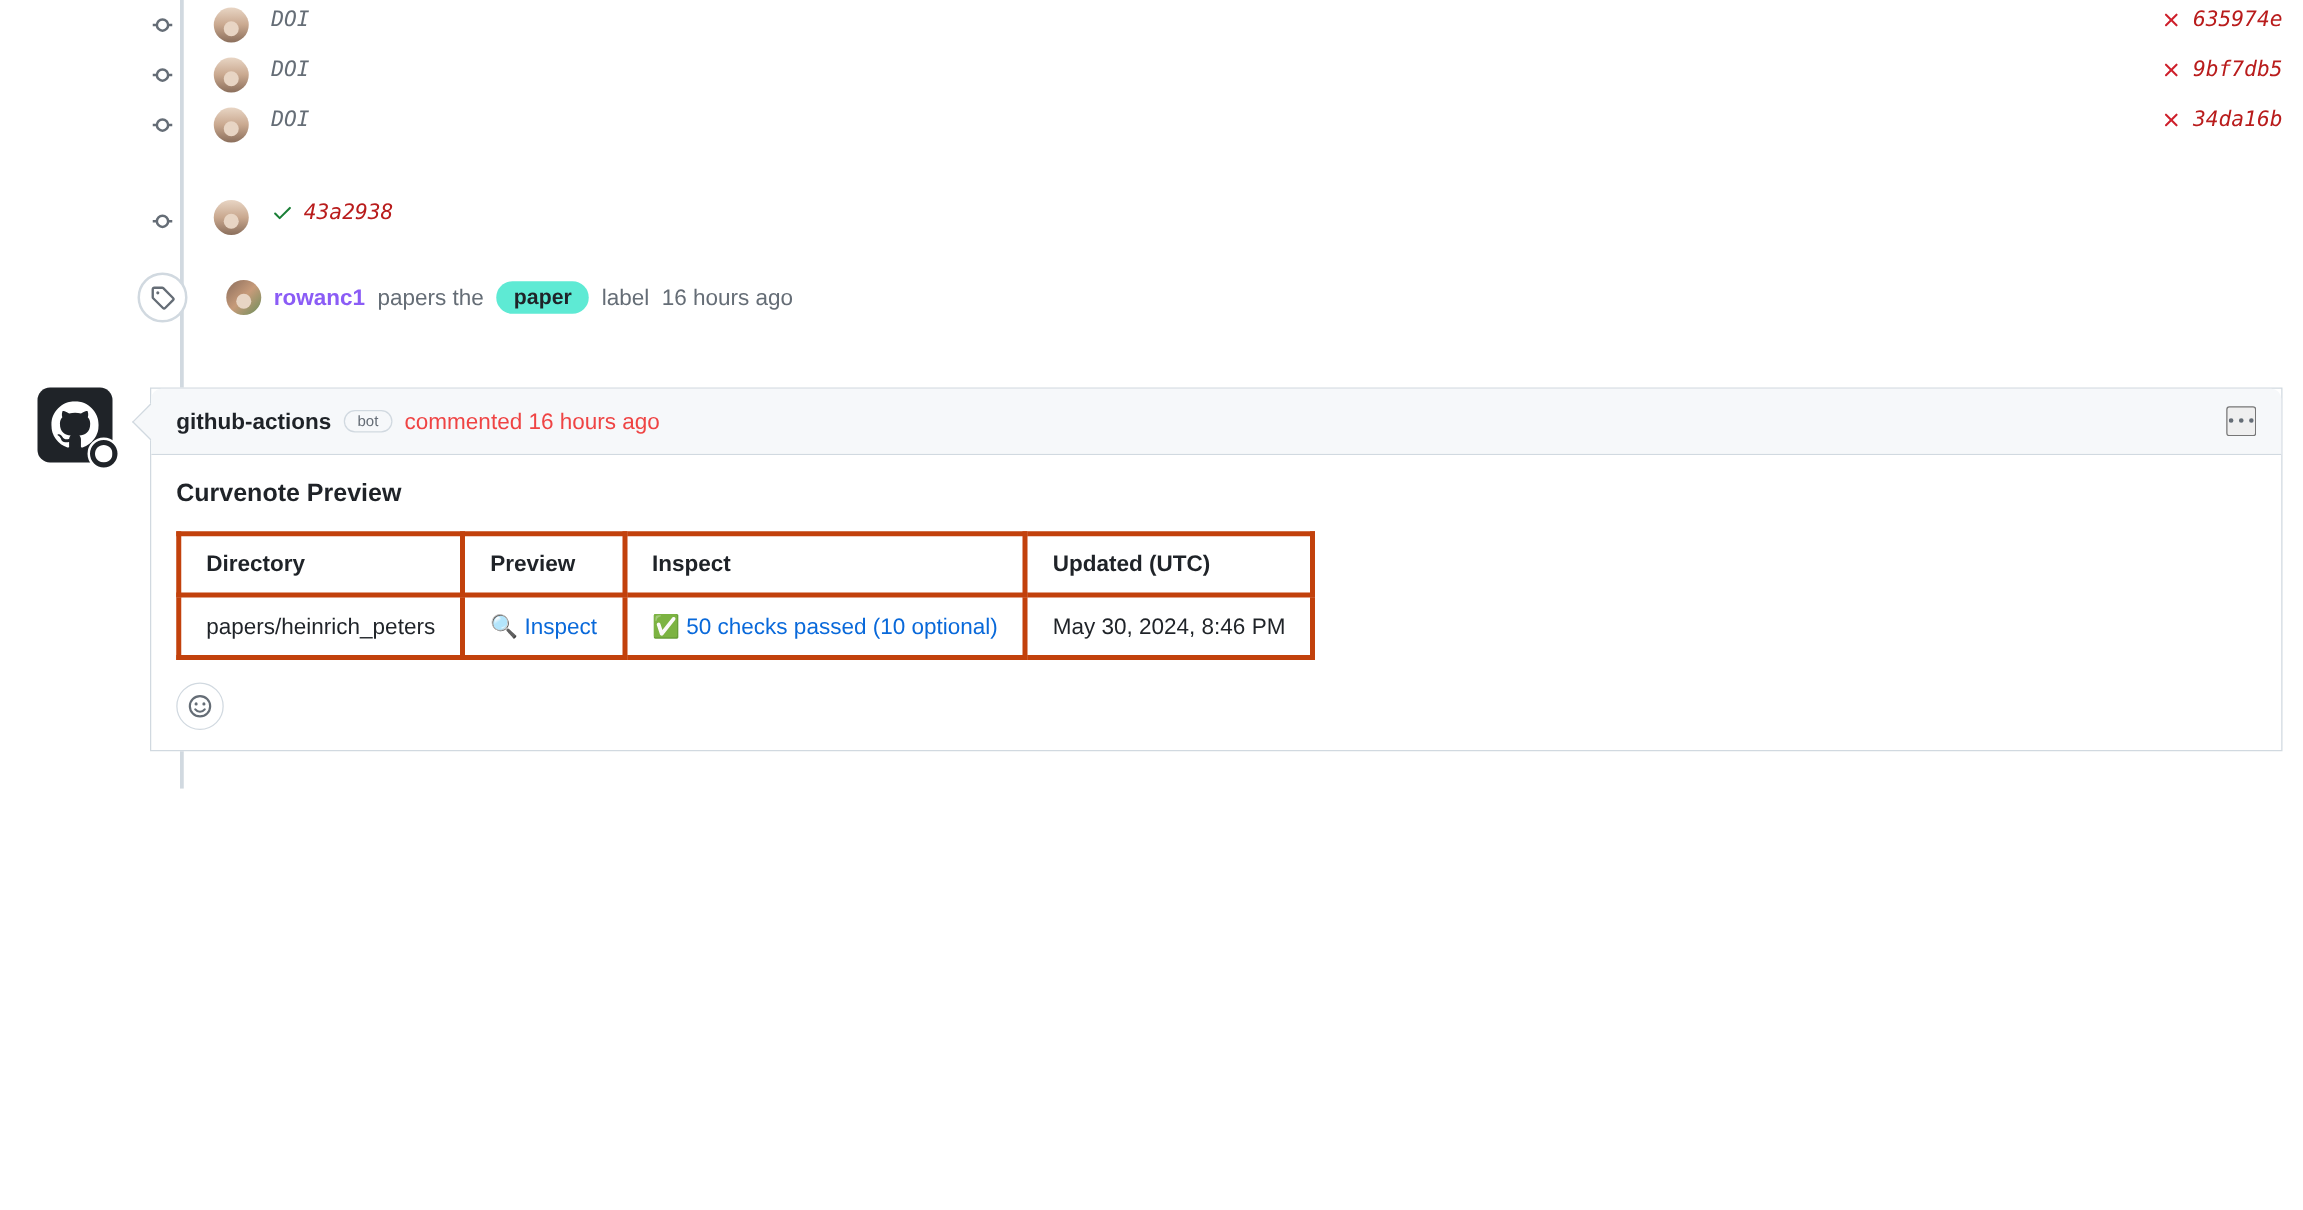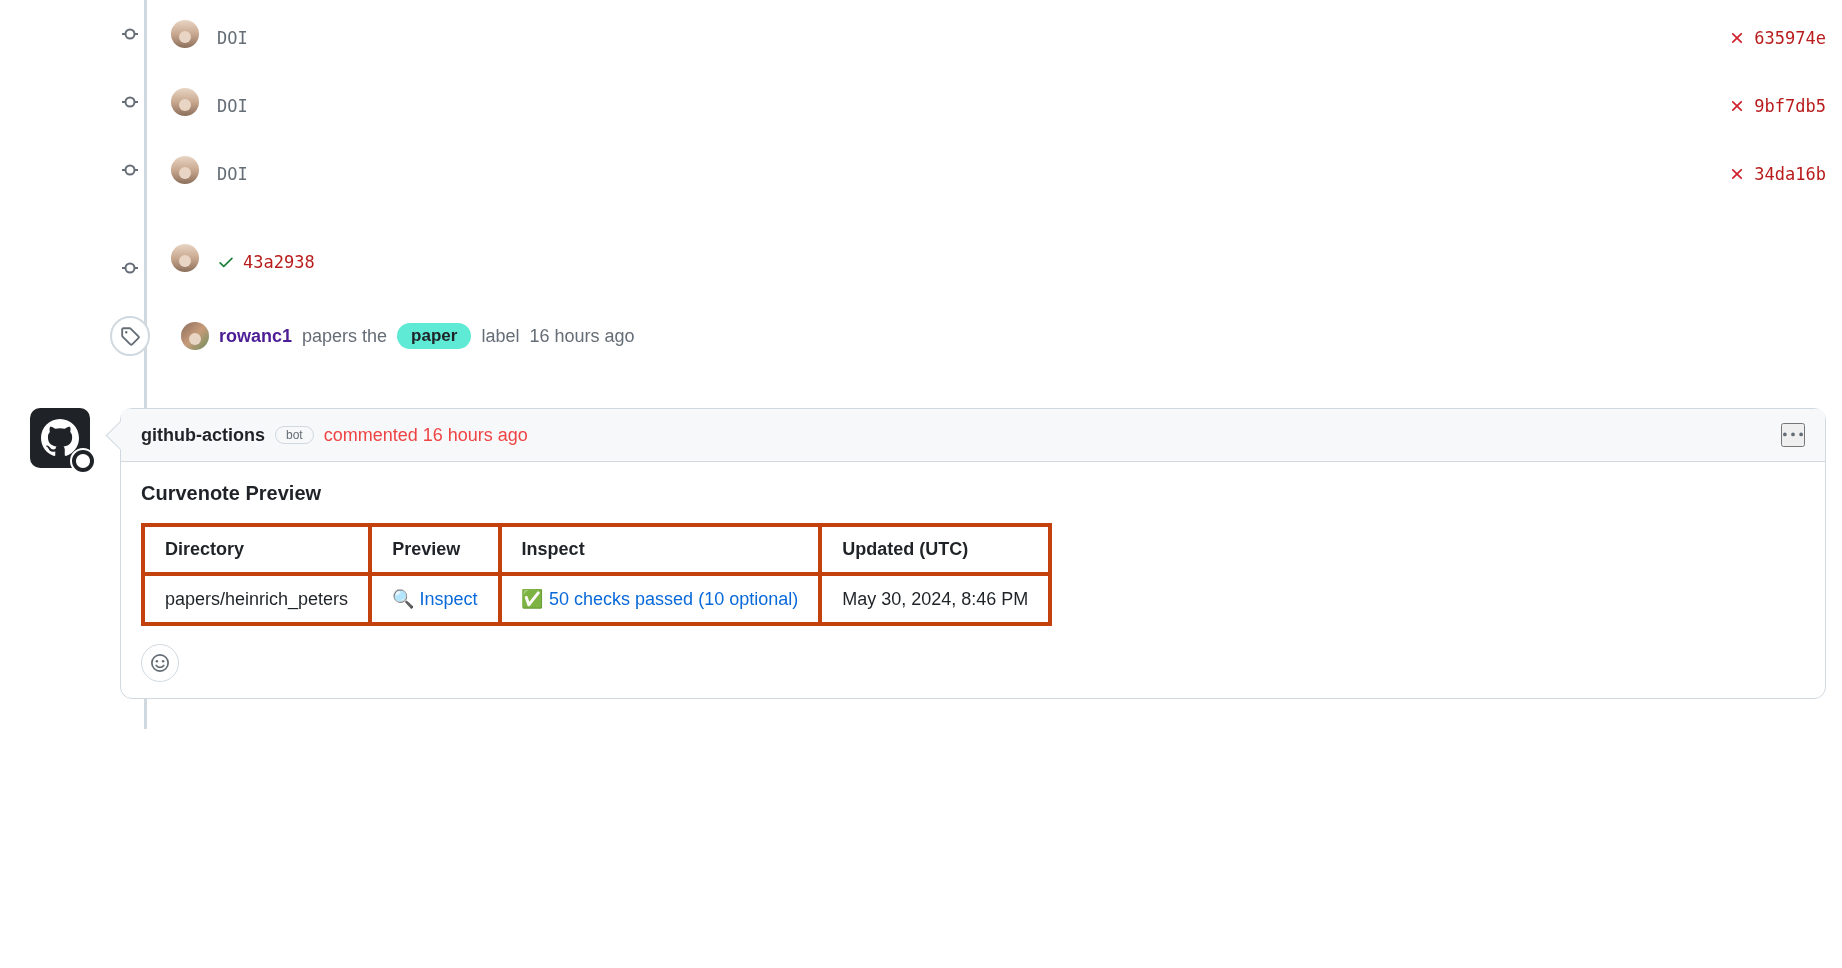--- a/index.html
+++ b/index.html
@@ -19,25 +19,26 @@
       content: '';
       position: absolute;
       left: 144px;
       top: 0;
       bottom: 0;
       width: 3px;
       background: #d1d9e0;
     }
     .commit-row {
       display: flex;
-      align-items: flex-end;
-      padding: 20px 0;
+      align-items: flex-start;
+      padding: 6px 0;
       position: relative;
       margin-left: -18px;
       padding-left: 18px;
+      font-style: italic;
     }
     .commit-node {
       position: absolute;
       left: -5px;
       top: 50%;
       transform: translateY(-50%);
       width: 16px;
       height: 16px;
       background: #ffffff;
       display: flex;
@@ -114,21 +115,21 @@
     }
     .label-badge svg { display: block; color: #656d76; }
     .label-text {
       margin-left: 36px;
       display: flex;
       align-items: center;
       gap: 10px;
       font-size: 18px;
       color: #656d76;
     }
-    .label-text .author { font-weight: 600; color: #4c1d95; }
+    .label-text .author { font-weight: 600; color: #8b5cf6; }
     .pill {
       background: #5eead4;
       color: #1f2328;
       font-weight: 600;
       font-size: 17px;
       padding: 3px 14px;
       border-radius: 999px;
     }
     .comment-container {
       display: flex;
@@ -158,21 +159,21 @@
       border-radius: 50%;
       background: #1f2328;
       border: 2px solid #ffffff;
       display: flex;
       align-items: center;
       justify-content: center;
     }
     .comment-box {
       flex: 1;
       border: 1px solid #d1d9e0;
-      border-radius: 12px;
+      border-radius: 0;
       background: #ffffff;
       position: relative;
     }
     .comment-box::before {
       content: '';
       position: absolute;
       left: -11px;
       top: 16px;
       width: 20px;
       height: 20px;

